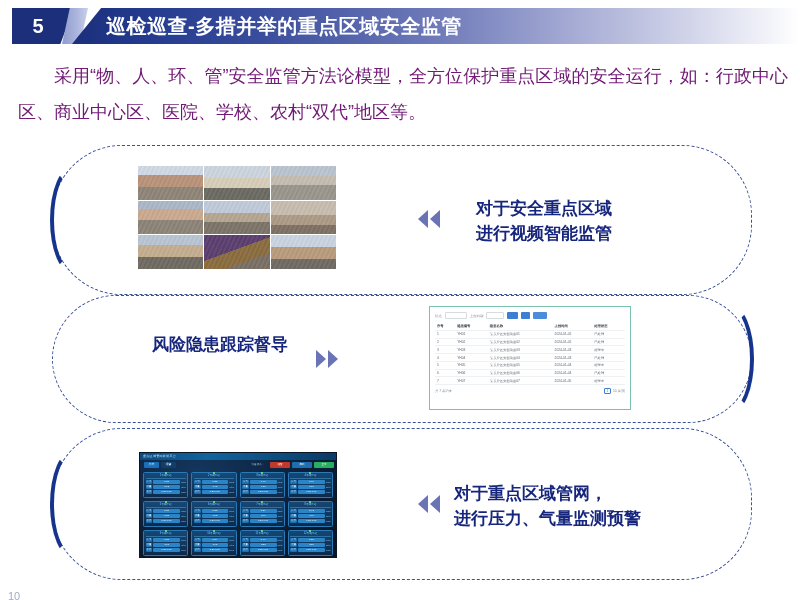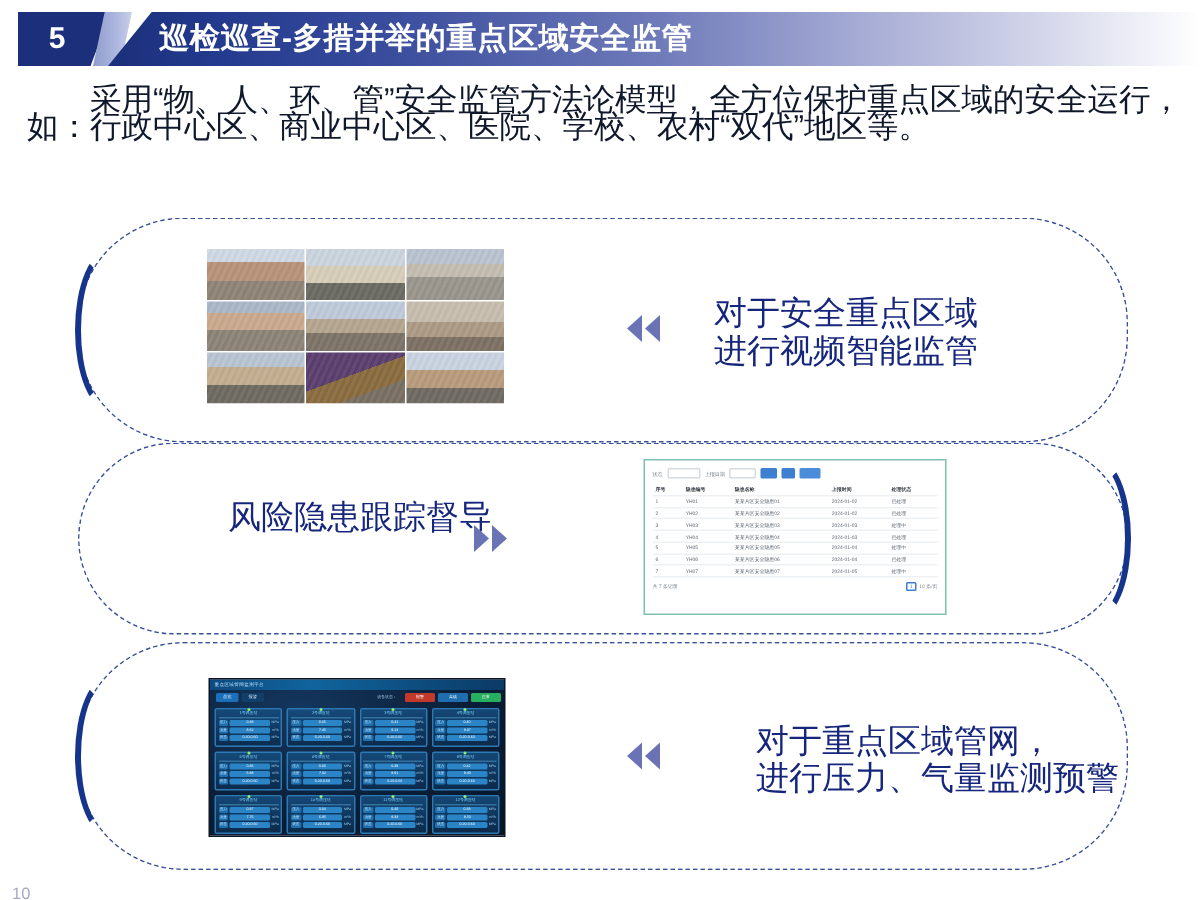--- a/index.html
+++ b/index.html
@@ -90,23 +90,23 @@
     letter-spacing: 0.5px;
     white-space: nowrap;
   }
 
   
   .para {
     position: absolute;
     left: 18px;
     top: 58px;
     width: 770px;
-    font-size: 21px;
-    line-height: 18px;
-    color: #0f172a;
+    font-size: 18px;
+    line-height: 36px;
+    color: #701a75;
     text-indent: 2em;
     text-align: justify;
   }
 
   
   .row {
     position: absolute;
   }
   .capsule {
     position: absolute;
@@ -140,22 +140,22 @@
     transform: translateY(-50%);
     border-left-color: transparent;
     border-top-color: transparent;
     border-bottom-color: transparent;
   }
 
   
   .caption {
     position: absolute;
     color: #16267c;
-    font-size: 22px;
-    font-weight: normal;
+    font-size: 17px;
+    font-weight: bold;
     line-height: 25px;
     white-space: pre-line;
   }
 
   
   .chevrons {
     position: absolute;
     display: flex;
     gap: 2px;
     align-items: center;
@@ -791,18 +791,18 @@
           </div>
         </div>
     </div>
   </div>
 
   <div class="chevrons" style="left:418px; top:495px;">
     <div class="chev left"></div>
     <div class="chev left"></div>
   </div>
 
-  <div class="caption" style="left:504px; top:481px;">对于重点区域管网，
+  <div class="caption" style="left:454px; top:481px;">对于重点区域管网，
 进行压力、气量监测预警</div>
 
   <div class="page-mark">10</div>
 
 </div>
 
 </body></html>

